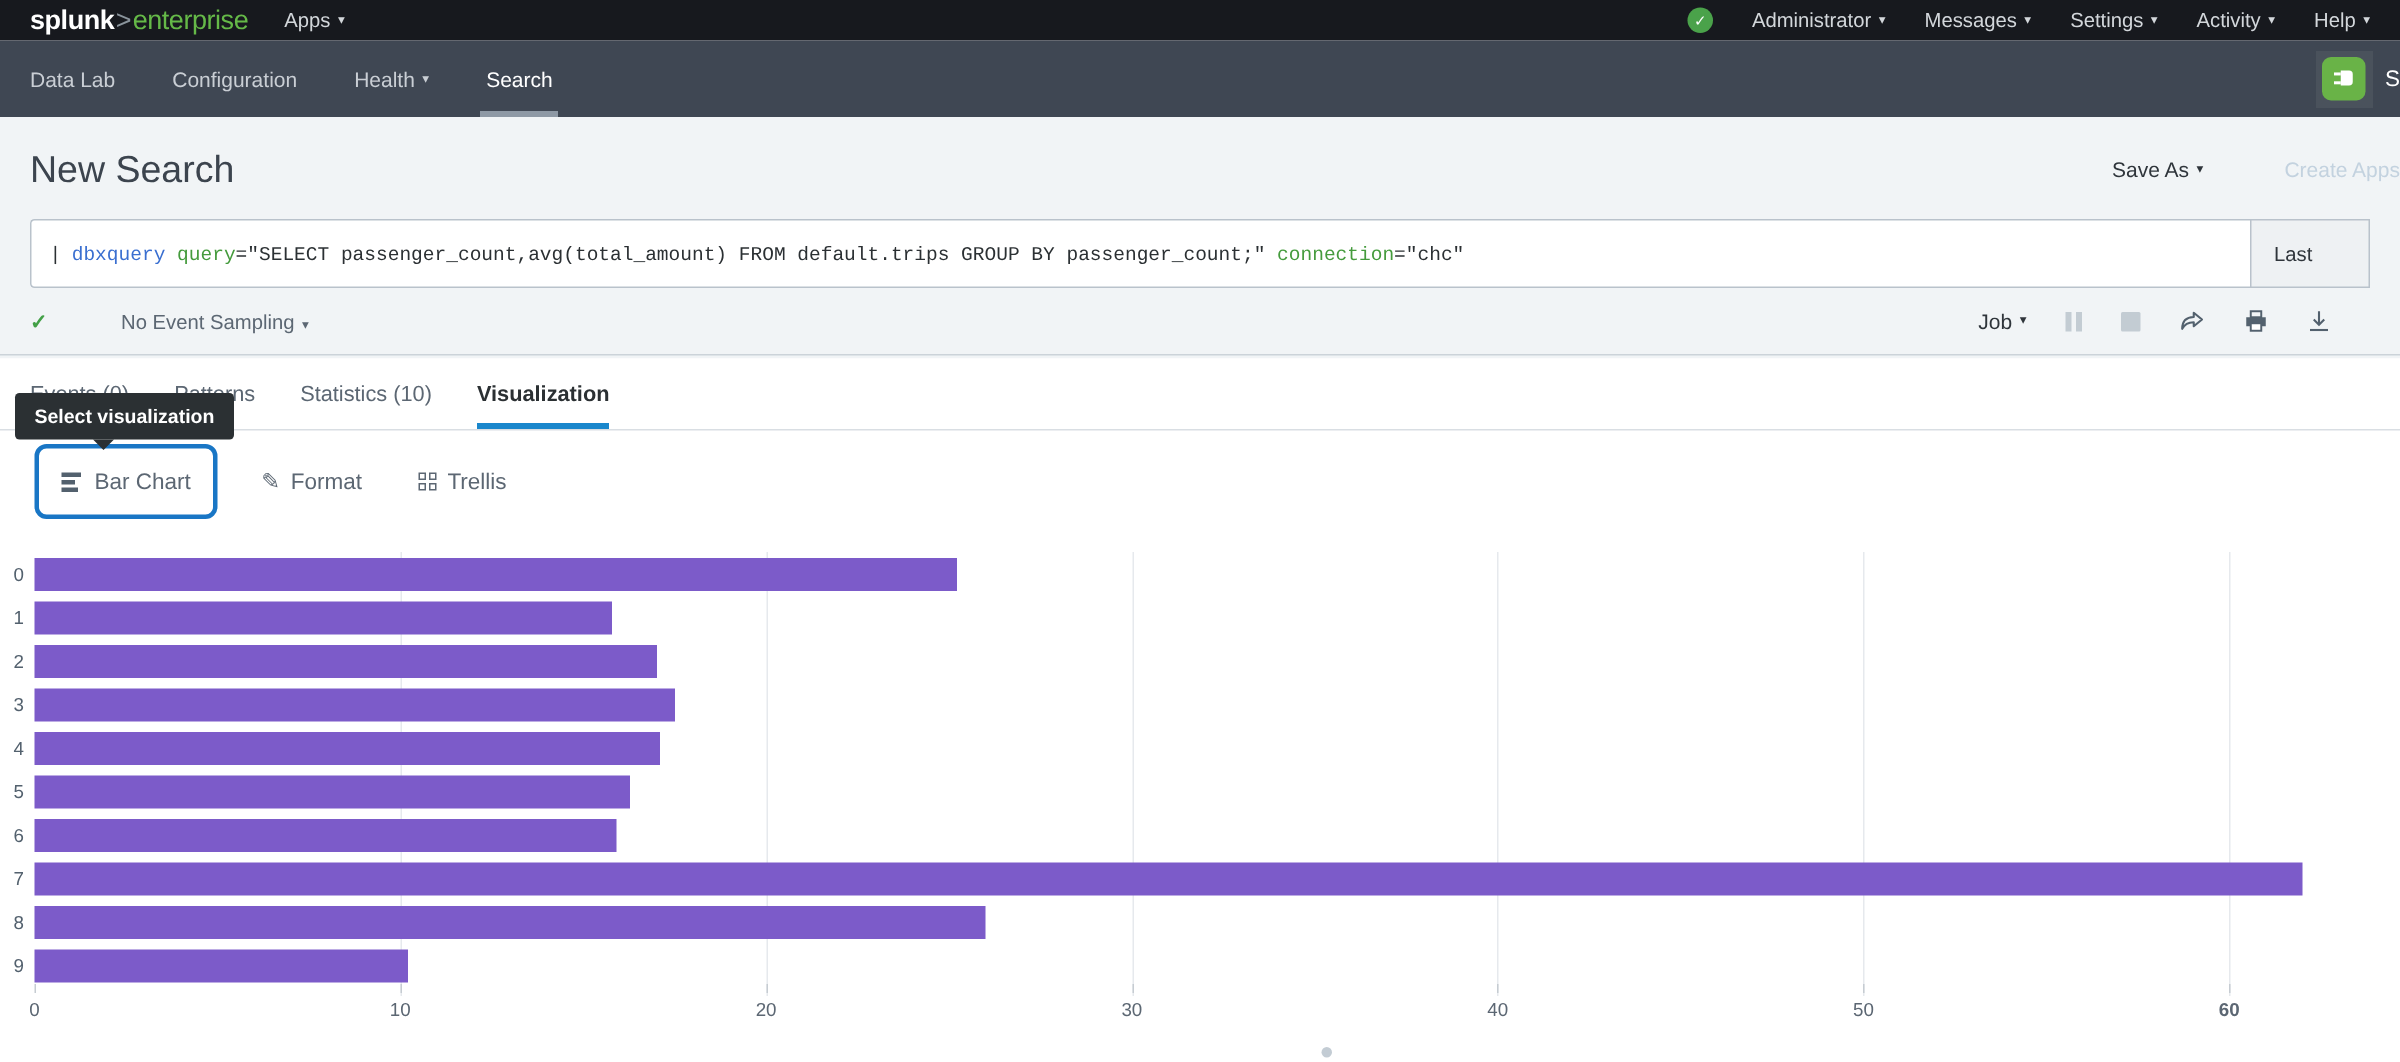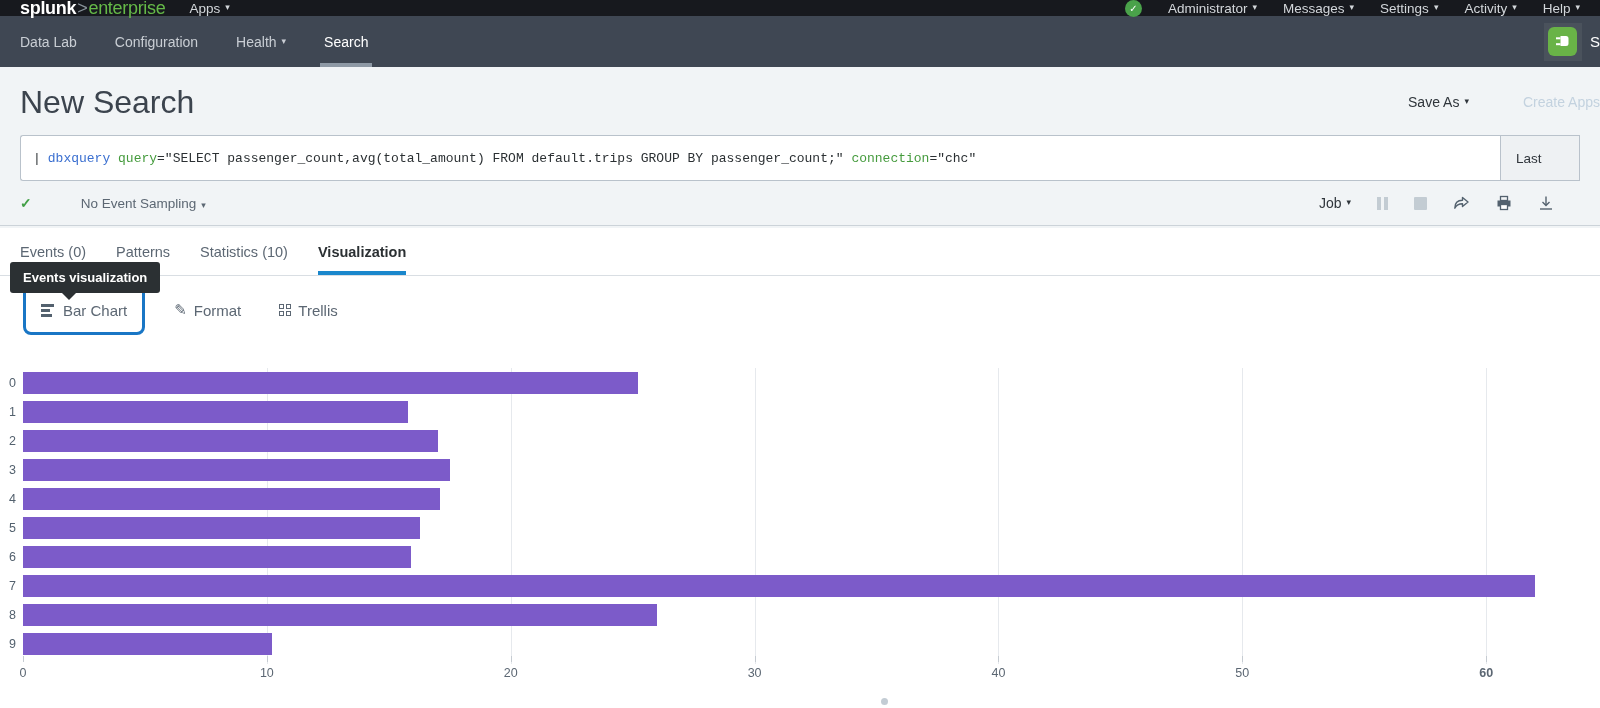--- a/index.html
+++ b/index.html
@@ -1,20 +1,20 @@
 <!DOCTYPE html>
 <html><head>
 <meta charset="utf-8">
 <style>
   * { margin:0; padding:0; box-sizing:border-box; }
   body { font-family:"Liberation Sans", sans-serif; background:#fff; }
   .screen { position:relative; width:1600px; height:708px; overflow:hidden; background:#fff; }
 
   
-  .topbar { height:16px; background:#17191e; display:flex; align-items:center; padding:0 20px; color:#d3d7db; font-size:13.5px;text-align:right; }
+  .topbar { height:27px; background:#17191e; display:flex; align-items:center; padding:0 20px; color:#d3d7db; font-size:13.5px;text-align:right; }
   .logo { font-size:18px; font-weight:bold; letter-spacing:-0.3px; display:flex; align-items:baseline; }
   .logo .brand { color:#ffffff; }
   .logo .sep { color:#8a949c; font-weight:normal; padding:0 1px; }
   .logo .product { color:#65b948; font-weight:normal; }
   .topbar-item { display:flex; align-items:center; cursor:default; }
   .apps { margin-left:24px; }
   .topbar-right { margin-left:auto; display:flex; align-items:center; gap:26px; }
   .caret { font-size:9px; margin-left:5px; position:relative; top:-1px; }
   .status-circle { width:17px; height:17px; border-radius:50%; background:#4aa24a; color:#fff; font-size:10px; display:flex; align-items:center; justify-content:center; }
 
@@ -24,21 +24,21 @@
   .appbar-item.active { color:#ffffff; }
   .appbar-item.active::after { content:""; position:absolute; left:-4px; right:-4px; bottom:0; height:4px; background:#8e99a5; }
   .appbar-right { margin-left:auto; display:flex; align-items:center; gap:8px; color:#fff; font-size:15px; }
   .app-tile { width:38px; height:38px; background:#4a525c; display:flex; align-items:center; justify-content:center; }
   .app-tile .green-sq { width:29px; height:29px; background:#69b347; border-radius:6px; display:flex; align-items:center; justify-content:center; }
   .app-name-clip { white-space:nowrap; overflow:hidden; max-width:42px; margin-right:-20px; }
 
   
   .search-header { background:#f1f4f6; height:161px; padding:20px 20px 0 20px; }
   .title-row { display:flex; align-items:center; height:30px; }
-  .page-title { font-size:32px; font-weight:500; color:#3c444e; }
+  .page-title { font-size:25px; font-weight:500; color:#3c444e; }
   .title-actions { margin-left:auto; display:flex; align-items:center; gap:54px; font-size:14px; }
   .save-as { color:#2f353b; display:flex; align-items:center; }
   .create-table { color:#c3d2df; white-space:nowrap; overflow:hidden; max-width:106px; margin-right:-20px; }
 
   .search-bar { margin-top:18px; display:flex; height:46px; }
   .query-box { flex:1; background:#fff; border:1px solid #b9c2cb; border-right:none; border-radius:3px 0 0 3px; display:flex; align-items:center; padding:0 12px; font-family:"Liberation Mono","DejaVu Sans Mono",monospace; font-size:13px; color:#2b3033; white-space:nowrap; overflow:hidden; }
   .q-cmd { color:#3a6fd0; }
   .q-key { color:#459b3d; }
   .q-pipe { margin-right:7px; }
   .time-btn { width:80px; background:#eef1f3; border:1px solid #b9c2cb; display:flex; align-items:center; padding-left:15px; font-size:13.5px; color:#2f353b; }
@@ -237,21 +237,21 @@
       </div>
     <div class="tab">
         <span>Statistics (10)</span>
       </div>
     <div class="tab active">
         <span>Visualization</span>
       </div>
   </div>
 
   <div class="tooltip">
-    <span>Events visualization</span>
+    <span>Select visualization</span>
   </div>
 
   <div class="viz-toolbar">
     <div class="chart-type-btn">
       <span class="hbars-icon">
           <i></i>
           <i></i>
           <i></i>
         </span>
       <span>Bar Chart</span>

